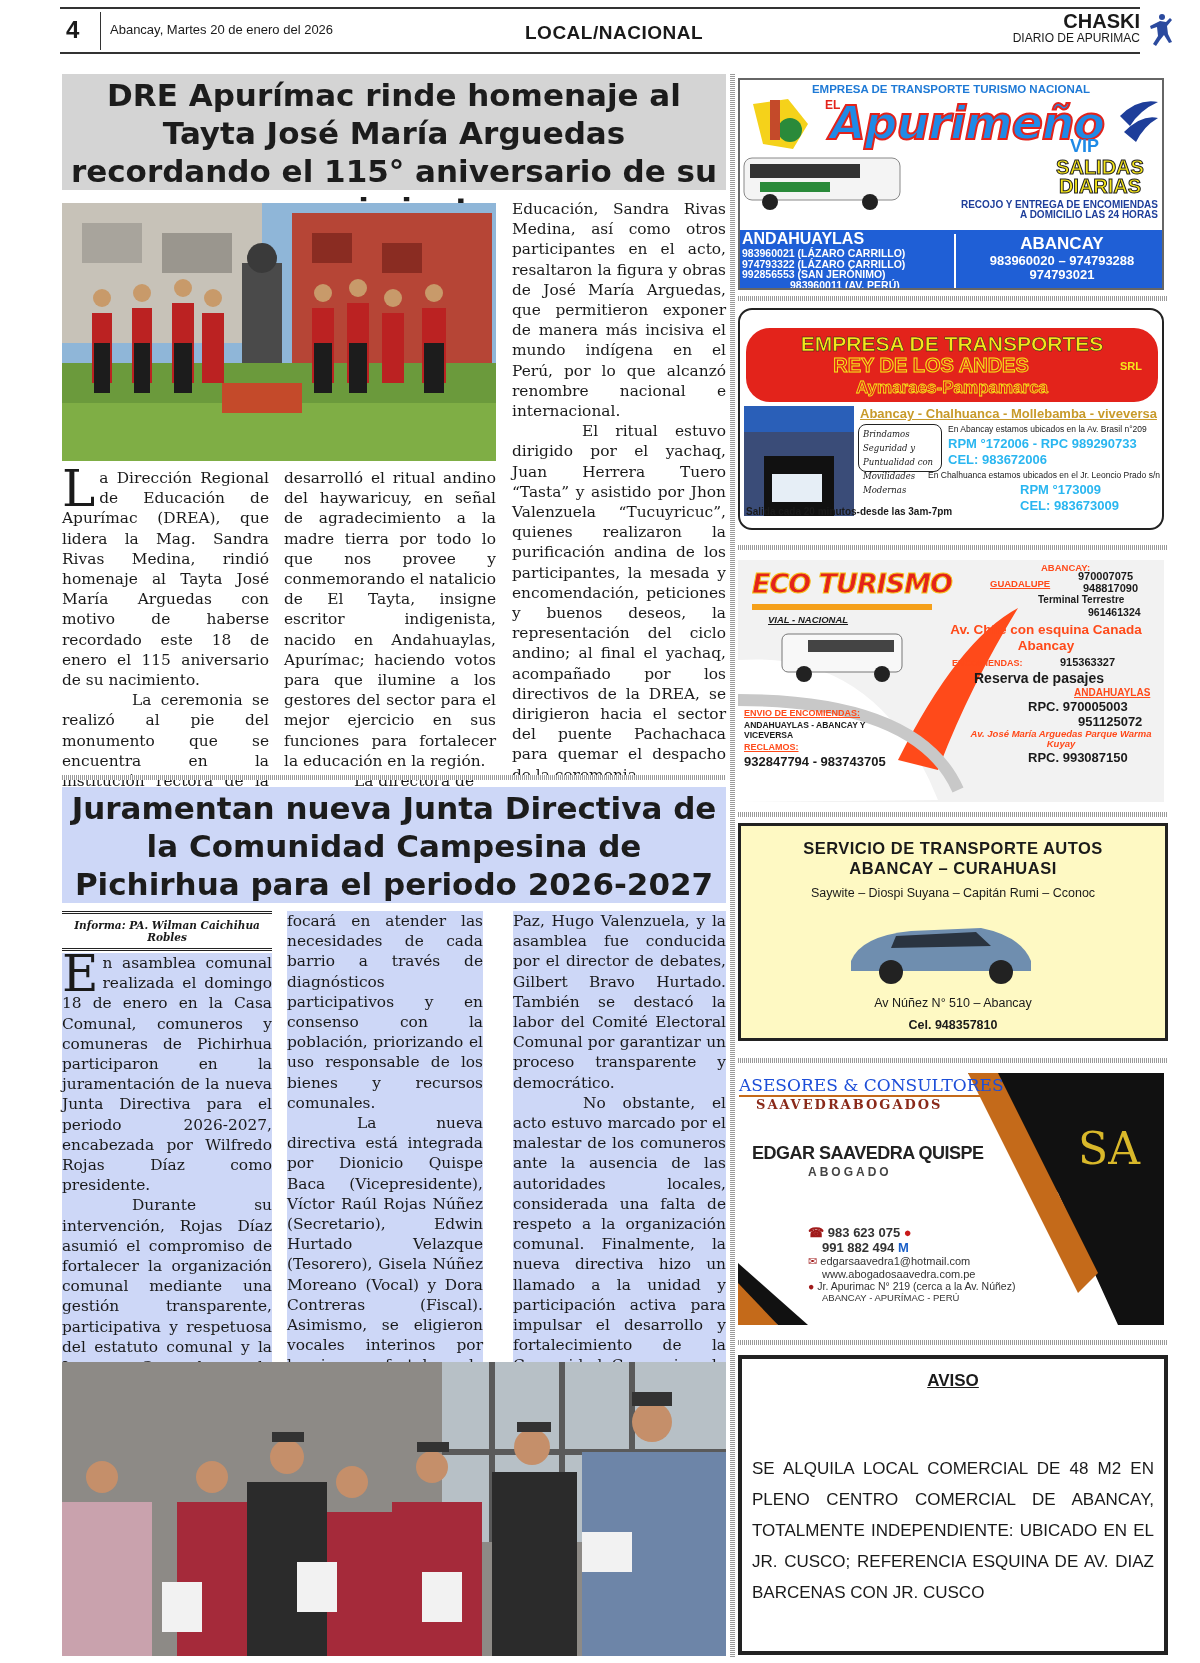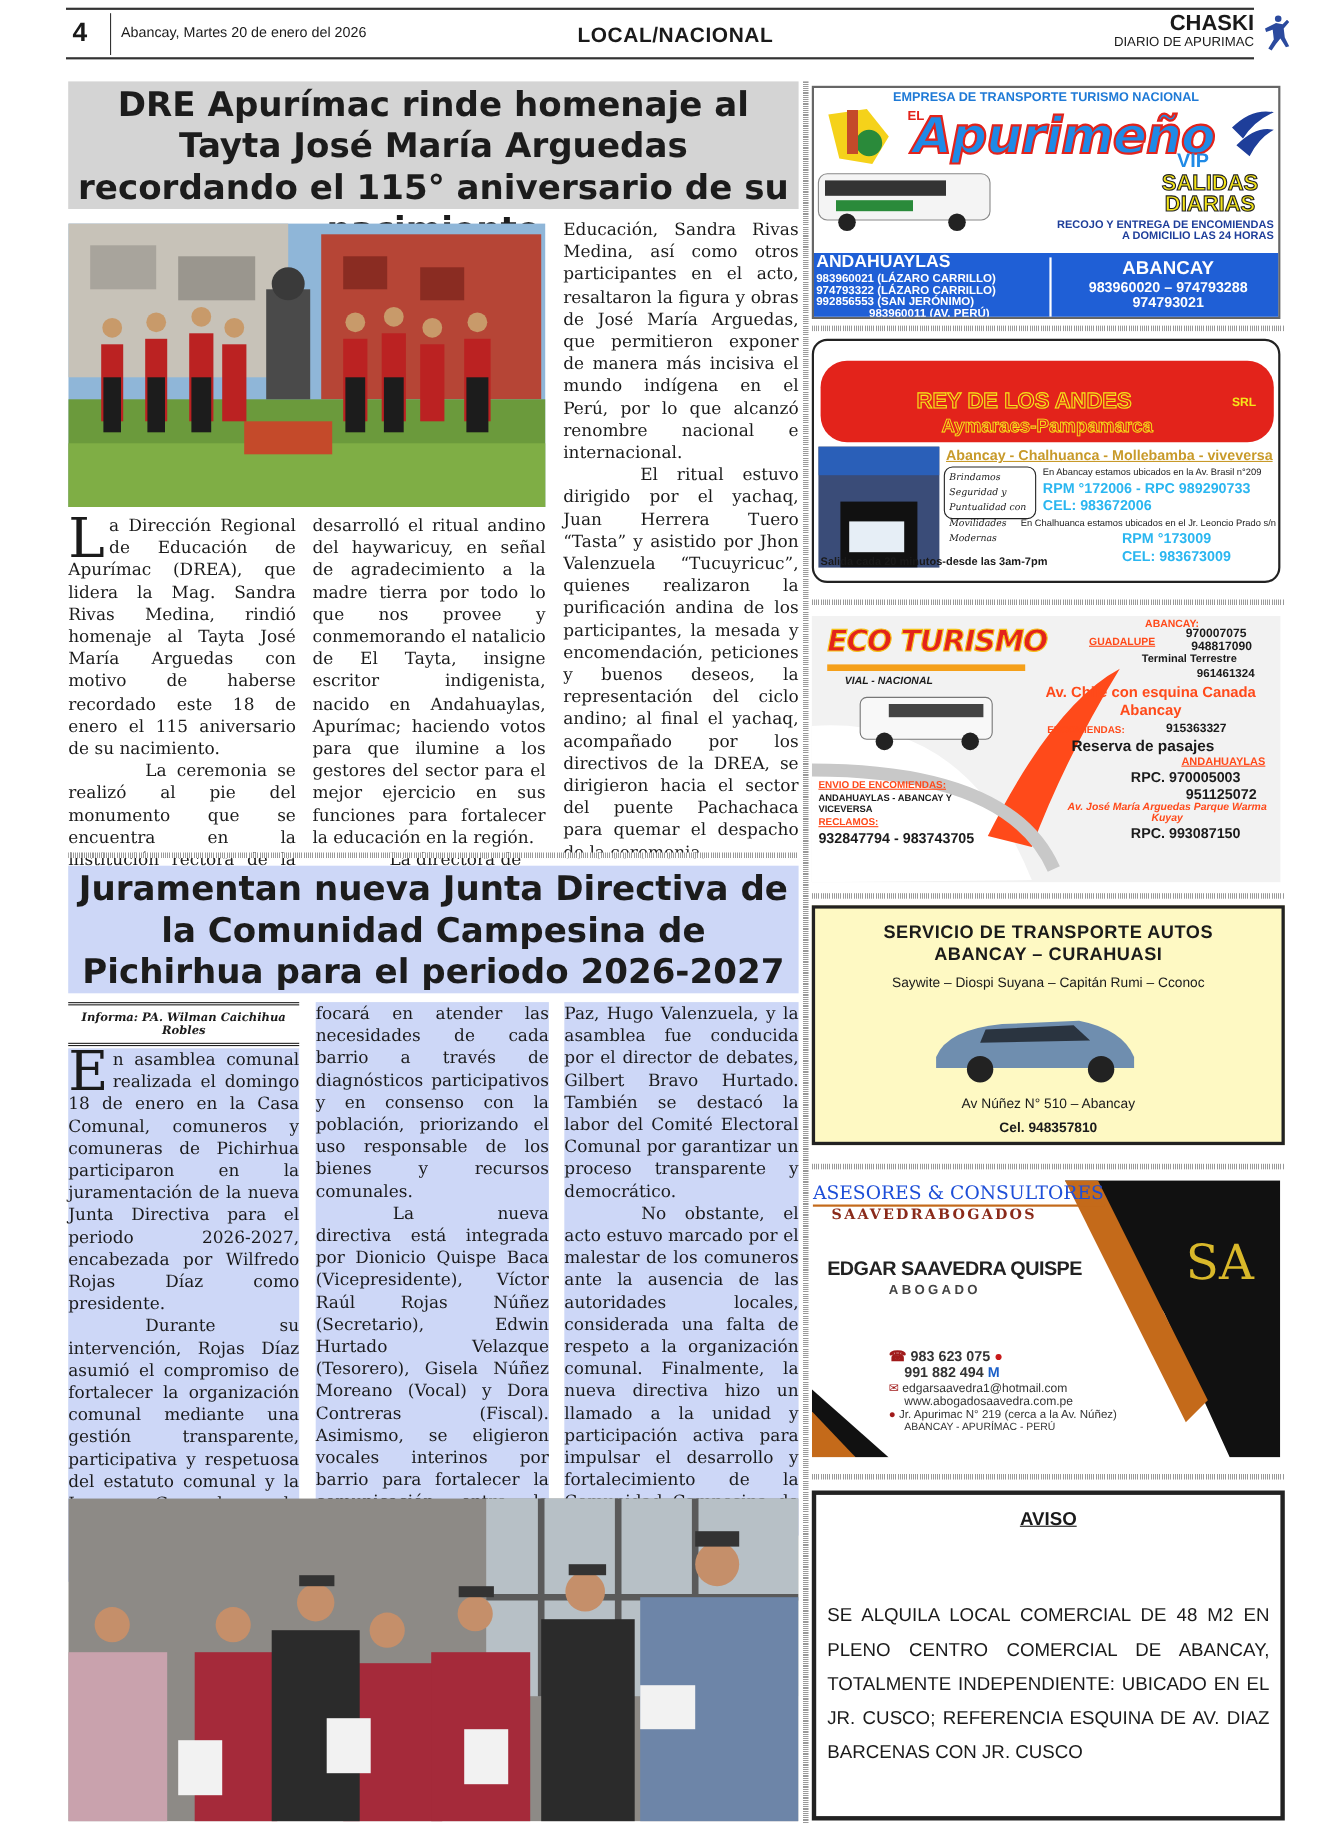--- a/index.html
+++ b/index.html
@@ -129,21 +129,21 @@
 
 <div class="abs hrule" style="left:62px; top:775px; width:664px;"></div>
 <div class="abs vrule" style="left:730px; top:74px; height:1584px;"></div>
 
 <div class="abs head2">Juramentan nueva Junta Directiva de la Comunidad Campesina de Pichirhua para el periodo 2026-2027</div>
 <div class="abs byline">Informa: PA. Wilman Caichihua Robles</div>
 <div class="abs col shade" style="left:62px; top:953px; width:210px;">
   <p><span class="dropcap">E</span><span>n asamblea comunal realizada el domingo 18 de enero en la Casa Comunal, comuneros y comuneras de Pichirhua participaron en la juramentación de la nueva Junta Directiva para el periodo 2026-2027, encabezada por Wilfredo Rojas Díaz como presidente.</span></p>
   <p class="ind">Durante su intervención, Rojas Díaz asumió el compromiso de fortalecer la organización comunal mediante una gestión transparente, participativa y respetuosa del estatuto comunal y la Ley General de Comunidades Campesinas. Señaló que su trabajo se en-</p>
 </div>
-<div class="abs col shade" style="left:287px; top:911px; width:212px;">
+<div class="abs col shade" style="left:287px; top:911px; width:196px;">
   <p>focará en atender las necesidades de cada barrio a través de diagnósticos participativos y en consenso con la población, priorizando el uso responsable de los bienes y recursos comunales.</p>
   <p class="ind">La nueva directiva está integrada por Dionicio Quispe Baca (Vicepresidente), Víctor Raúl Rojas Núñez (Secretario), Edwin Hurtado Velazque (Tesorero), Gisela Núñez Moreano (Vocal) y Dora Contreras (Fiscal). Asimismo, se eligieron vocales interinos por barrio para fortalecer la comunicación entre la población y las autoridades comunales.</p>
   <p class="ind">La juramentación estuvo a cargo del Juez de</p>
 </div>
 <div class="abs col shade" style="left:513px; top:911px; width:213px;">
   <p>Paz, Hugo Valenzuela, y la asamblea fue conducida por el director de debates, Gilbert Bravo Hurtado. También se destacó la labor del Comité Electoral Comunal por garantizar un proceso transparente y democrático.</p>
   <p class="ind">No obstante, el acto estuvo marcado por el malestar de los comuneros ante la ausencia de las autoridades locales, considerada una falta de respeto a la organización comunal. Finalmente, la nueva directiva hizo un llamado a la unidad y participación activa para impulsar el desarrollo y fortalecimiento de la Comunidad Campesina de Pichirhua.</p>
 </div>
 
 <div class="abs photo2">
@@ -234,20 +234,21 @@
       <div style="font-size:13px; line-height:14px;">983960020 – 974793288</div>
       <div style="font-size:13px; line-height:14px;">974793021</div>
     </div>
   </div>
 </div>
 
 <div class="abs hrule" style="left:738px; top:296px; width:430px;"></div>
 
 <div class="abs ad ad2">
   <div style="position:absolute; left:6px; top:18px; width:412px; height:74px; background:#e3231b; border-radius:24px;"></div>
+  <div class="sans bold ctr" style="position:absolute; left:6px; top:22px; width:412px; font-size:21px; color:#f5e61a; -webkit-text-stroke:0.5px #222;">EMPRESA DE TRANSPORTES</div>
   <div class="sans bold ctr" style="position:absolute; left:6px; top:44px; width:370px; font-size:20px; color:#e3231b; -webkit-text-stroke:1px #f5e61a;">REY DE LOS ANDES</div>
   <div class="sans bold" style="position:absolute; left:380px; top:50px; font-size:11px; color:#f5e61a;">SRL</div>
   <div class="sans bold ctr" style="position:absolute; left:6px; top:68px; width:412px; font-size:17px; color:#e3231b; -webkit-text-stroke:0.8px #f5e61a;">Aymaraes-Pampamarca</div>
   <div style="position:absolute; left:4px; top:96px; width:110px; height:110px; background:#3a4c78;">
     <svg width="110" height="110">
         <rect x="0" y="0" width="110" height="26" fill="#2a5fb8"></rect>
         <rect x="20" y="50" width="70" height="60" fill="#111"></rect>
         <rect x="28" y="68" width="50" height="28" fill="#e6eef6"></rect>
       </svg>
   </div>
@@ -265,21 +266,21 @@
 <div class="abs hrule" style="left:738px; top:545px; width:430px;"></div>
 
 <div class="abs ad ad3">
   <svg style="position:absolute; left:0; top:0;" width="426" height="242">
     <path d="M0 100 Q140 90 200 240 L0 242 Z" fill="#ffffff"></path>
     <path d="M160 200 Q220 80 280 48 Q230 130 200 210 Z" fill="#ff4a1a"></path>
     <path d="M0 140 Q180 140 220 230" stroke="#c8c8c8" stroke-width="12" fill="none"></path>
   </svg>
   <div style="position:absolute; left:14px; top:8px; font-family:'DejaVu Sans',sans-serif; font-weight:bold; font-style:italic; font-size:27px; color:#e3231b; -webkit-text-stroke:1px #f5c21a; letter-spacing:-1px;">ECO TURISMO</div>
   <div style="position:absolute; left:14px; top:44px; width:180px; height:6px; background:#f5a01a;"></div>
-  <div class="sans bold" style="position:absolute; left:30px; top:54px; font-style:italic; font-size:9.5px;">VIAL - NACIONAL</div>
+  <div class="sans bold" style="position:absolute; left:30px; top:54px; font-style:italic; font-size:9.5px;text-decoration:underline;">VIAL - NACIONAL</div>
   <div style="position:absolute; left:40px; top:66px; width:130px; height:60px;">
     <svg width="130" height="60">
         <rect x="4" y="8" width="120" height="38" rx="6" fill="#f8f8f8" stroke="#777"></rect>
         <rect x="30" y="14" width="86" height="12" fill="#444"></rect>
         <circle cx="26" cy="48" r="8" fill="#222"></circle>
         <circle cx="104" cy="48" r="8" fill="#222"></circle>
       </svg>
   </div>
   <div class="sans bold" style="position:absolute; left:303px; top:2px; font-size:9.5px; color:#ff4a1a;">ABANCAY:</div>
   <div class="sans bold" style="position:absolute; left:252px; top:18px; font-size:9.5px; color:#ff4a1a; text-decoration:underline;">GUADALUPE</div>

